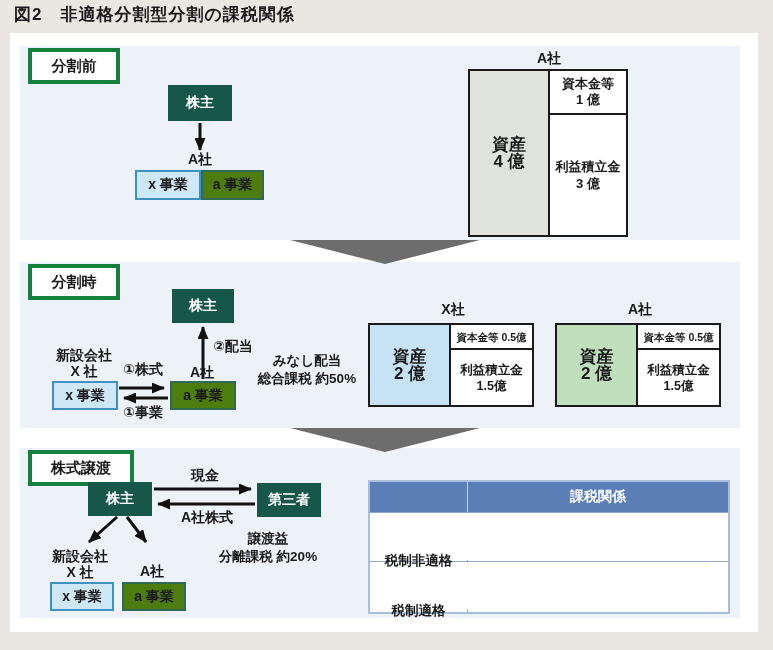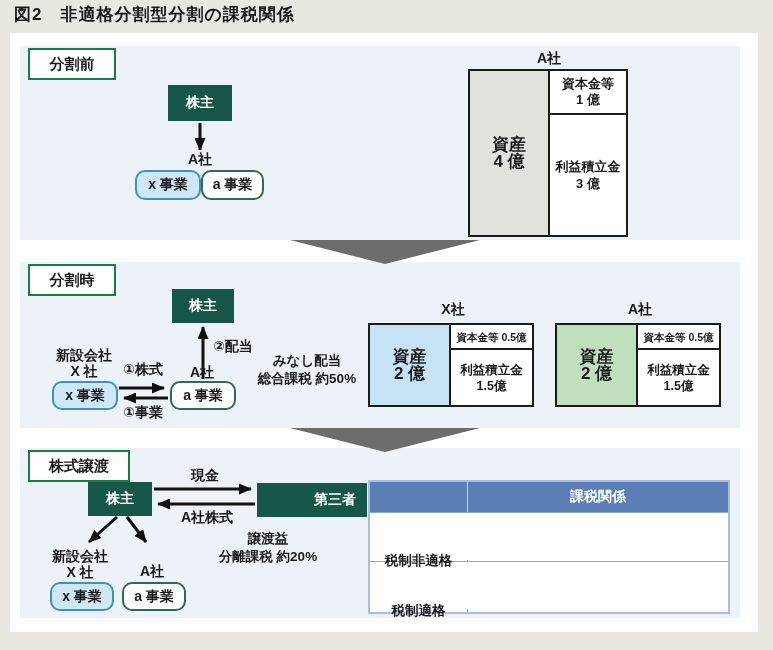--- a/index.html
+++ b/index.html
@@ -16,40 +16,40 @@
   #fig-title{left:14px;top:3px;font-size:17px;font-weight:bold;letter-spacing:1px;}
 
   #card{left:10px;top:33px;width:748px;height:599px;background:#ffffff;}
 
   .panel{left:20px;width:720px;background:#ecf2f8;}
   #panel-before{top:46px;height:194px;}
   #panel-split{top:262px;height:166px;}
   #panel-transfer{top:448px;height:170px;}
 
   .section-label{
-    background:#ffffff;border:2px solid #15803d;
+    background:#ffffff;border:4px solid #15803d;
     font-size:15px;font-weight:bold;height:28px;
   }
   #label-before{left:28px;top:48px;width:84px;}
   #label-split{left:28px;top:264px;width:84px;}
   #label-transfer{left:28px;top:450px;width:98px;}
 
   .dark-box{
     background:#17574a;color:#ffffff;font-size:14px;font-weight:bold;
   }
   #sh1{left:168px;top:85px;width:64px;height:36px;}
   #sh2{left:172px;top:289px;width:62px;height:34px;}
   #sh3{left:88px;top:482px;width:64px;height:34px;}
-  #tp3{left:257px;top:483px;width:64px;height:34px;padding-left:46px;}
+  #tp3{left:257px;top:483px;width:64px;height:34px;}
 
   .co-label{font-size:14px;font-weight:bold;line-height:16px;}
 
-  .biz{font-size:14px;font-weight:bold;border-radius:10px;}
+  .biz{font-size:14px;font-weight:bold;}
   .biz-x{background:#cfe8f7;border:2px solid #4090c2;}
-  .biz-a{background:#ffffff;border:2px solid #2e6b52;}
+  .biz-a{background:#4d7c0f;border:2px solid #2e6b52;}
   #bizx1{left:135px;top:170px;width:62px;height:26px;}
   #biza1{left:201px;top:170px;width:59px;height:26px;}
   #bizx2{left:52px;top:381px;width:62px;height:25px;}
   #biza2{left:170px;top:381px;width:62px;height:25px;}
   #bizx3{left:50px;top:582px;width:60px;height:25px;}
   #biza3{left:122px;top:582px;width:60px;height:25px;}
 
   .flow-label{font-size:14px;font-weight:bold;}
   .note{font-size:13.5px;font-weight:bold;line-height:18px;}
 

